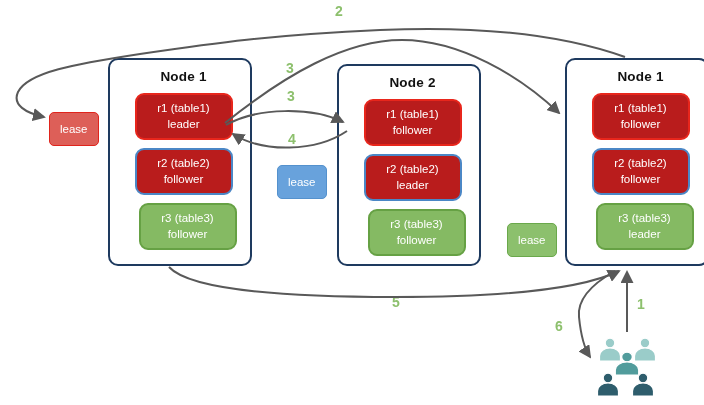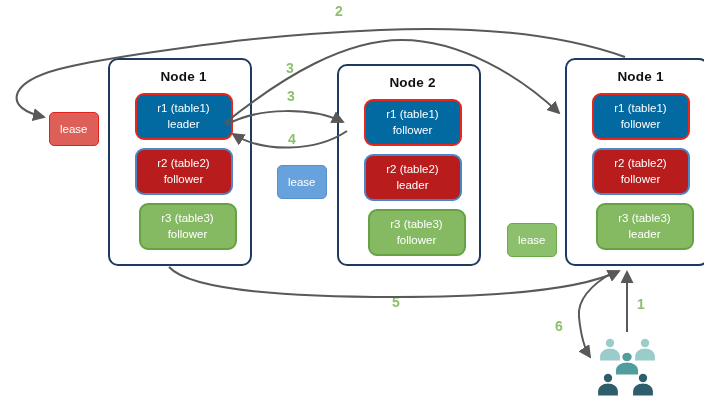--- a/index.html
+++ b/index.html
@@ -15,21 +15,21 @@
   .node-title{
     font-size:13.5px;font-weight:bold;color:#111111;
     margin:2px 0 9px 0;letter-spacing:.2px;
   }
   .replica{
     width:98px;height:47px;box-sizing:border-box;border-radius:9px;
     display:flex;flex-direction:column;align-items:center;justify-content:center;
     color:#ffffff;font-size:11.5px;line-height:1.32;text-align:center;
     margin-bottom:8px;border:2px solid transparent;
   }
-  .replica.red{background:#0369a1;border-color:#e8261c;}
+  .replica.red{background:#b91c1c;border-color:#e8261c;}
   .replica.blue{background:#b91c1c;border-color:#4b87c6;}
   .replica.green{background:#85ba63;border-color:#66a144;margin-left:8px;}
 
   .lease{
     position:absolute;height:19px;box-sizing:border-box;padding:16px 10px;
     border-radius:5px;color:#ffffff;font-size:11.5px;
     display:flex;align-items:center;justify-content:center;
     border:1.5px solid transparent;
   }
   .lease.red{background:#dd5f58;border-color:#e0241c;}

